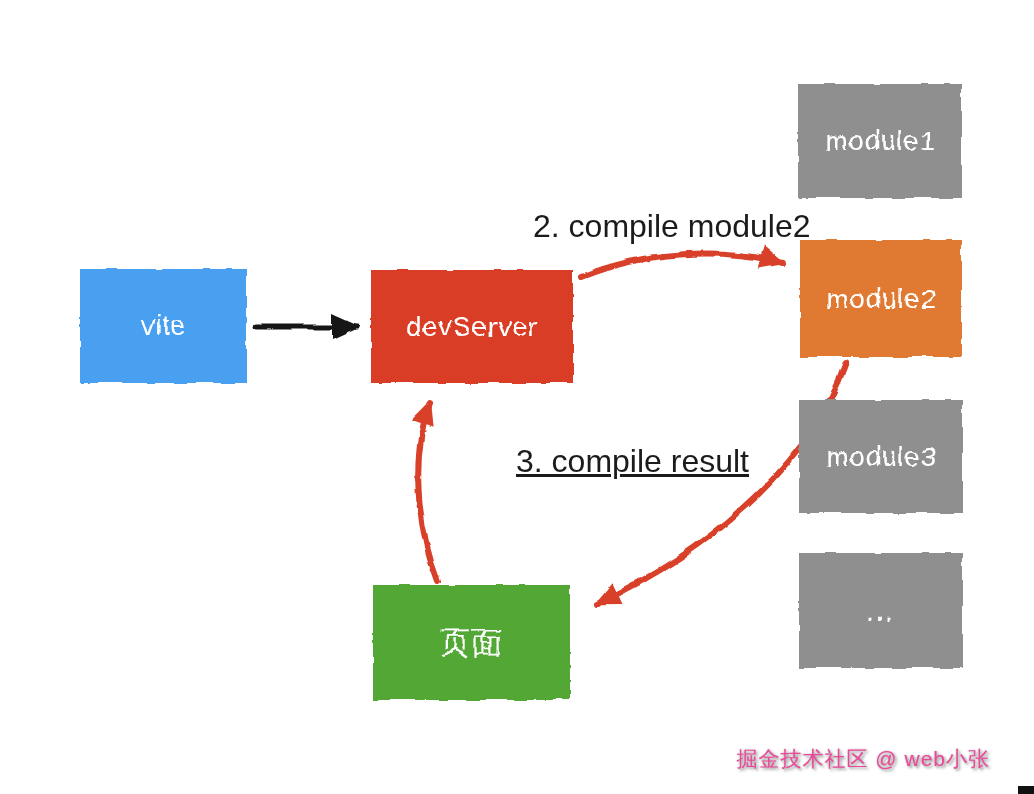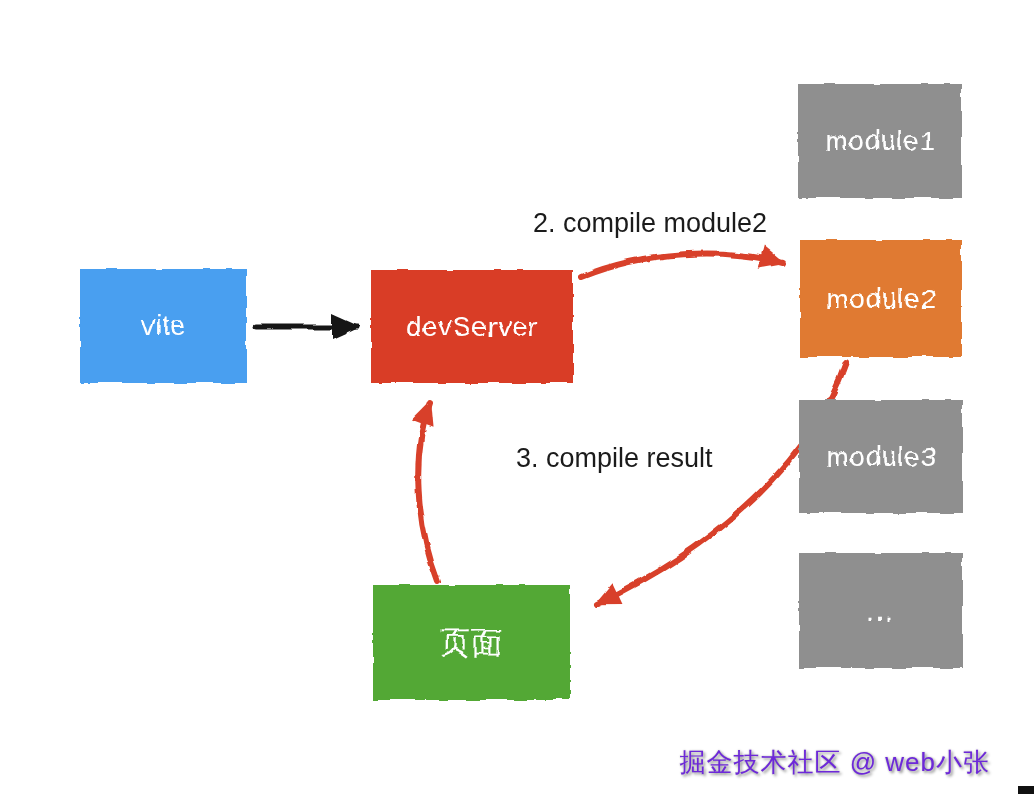--- a/index.html
+++ b/index.html
@@ -35,33 +35,33 @@
   .node-page      { left: 373px; top: 585px; width: 197px; height: 115px; }
   .node-page .node-label { font-size: 31px; }
   .node-module1   { left: 798px; top: 84px;  width: 164px; height: 114px; }
   .node-module2   { left: 800px; top: 240px; width: 162px; height: 117px; }
   .node-module3   { left: 799px; top: 400px; width: 164px; height: 113px; }
   .node-module-more { left: 799px; top: 553px; width: 164px; height: 115px; }
   .node-module-more .node-label { font-size: 30px; letter-spacing: 3px; }
   .edge-label {
     position: absolute;
     color: #1b1b1b;
-    font-size: 27px;
+    font-size: 32px;
     white-space: nowrap;
   }
   .edge-label-request { left: 143px; top: 471px; }
   .edge-label-compile { left: 533px; top: 208px; }
-  .edge-label-result  { left: 516px; top: 443px; }
+  .edge-label-result  { left: 516px; top: 443px; text-decoration: underline; }
   .watermark {
     position: absolute;
     right: 44px;
     top: 745px;
-    font-size: 26px;
+    font-size: 21px;
     letter-spacing: 1px;
-    color: #6d28d9;
+    color: #ec4899;
     text-shadow: 0 0 2px #b5b5b5, 2px 2px 3px #8f8f8f;
     white-space: nowrap;
   }
   .corner-bar {
     position: absolute;
     left: 1018px; top: 786px;
     width: 16px; height: 8px;
     background: #111111;
   }
 </style>

